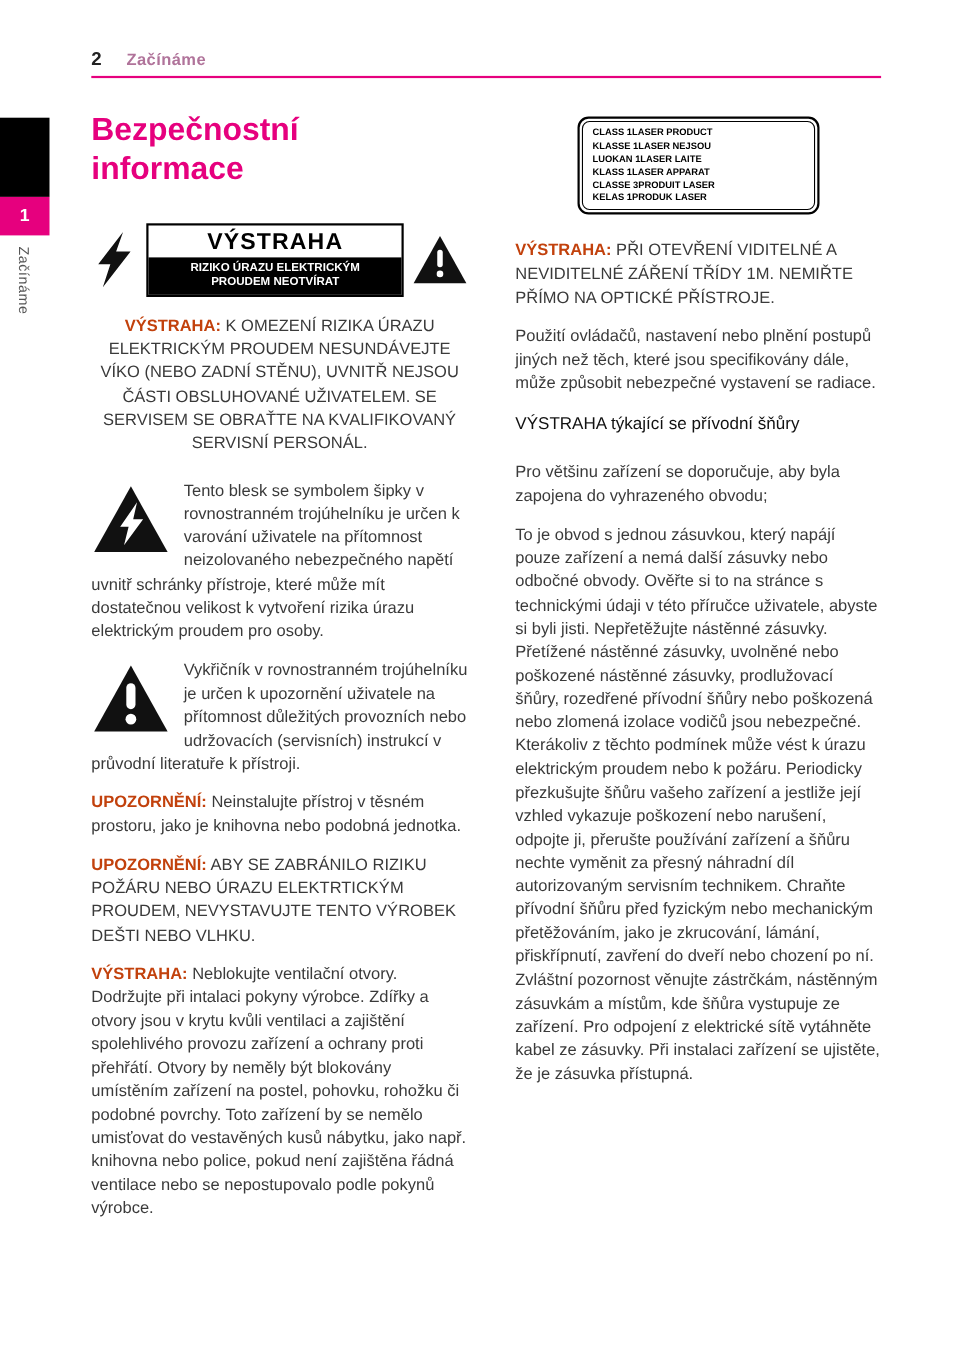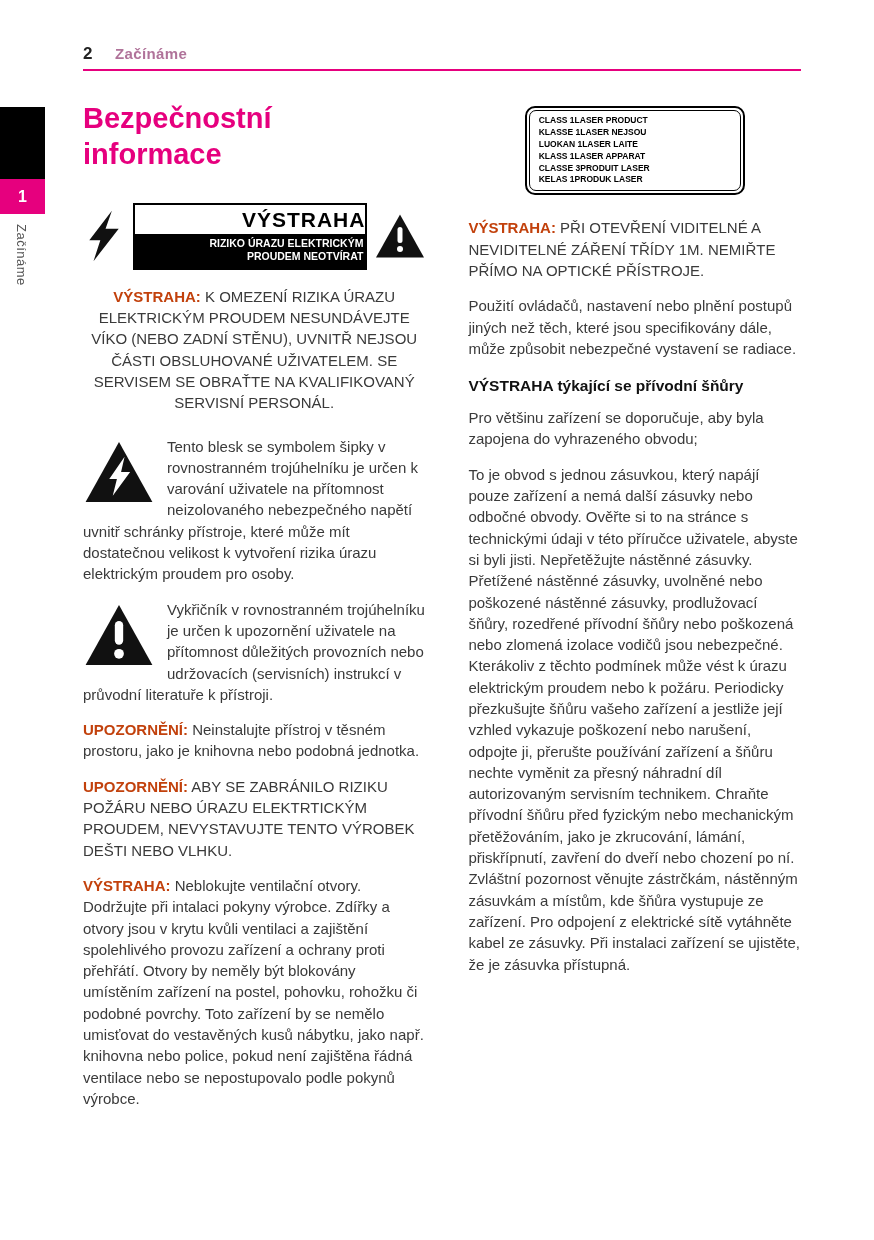--- a/index.html
+++ b/index.html
@@ -28,34 +28,34 @@
   h1.title { margin:0 0 30px 0; font-size:29px; line-height:1.25; color:#e6007e; font-weight:bold; }
 
   p, .notepara { font-size:15px; line-height:1.42; margin:0 0 14px 0; }
   strong.lbl { color:#c2410c; }
 
   .centered { text-align:center; margin:16px 0 22px 0; }
 
   
   .warnfig { display:flex; align-items:center; gap:8px; margin:4px 0 6px 0; }
   .warnfig svg { flex:none; }
-  .warnbox { flex:1; border:2px solid #000; text-align:right; background:#fff; }
+  .warnbox { flex:1; border:2px solid #000; text-align:center; background:#fff; }
   .warnbox-title { font-size:21px; font-weight:bold; letter-spacing:1px; color:#000; padding:3px 0 2px 0; }
   .warnbox-strip { background:#000; color:#fff; font-size:10.5px; font-weight:bold; line-height:1.3; padding:3px 2px 4px 2px; }
 
   
   .icon-float { float:left; margin:4px 12px 2px 0; }
   .notepara::after { content:""; display:block; clear:both; }
 
   
   .laserbox { width:212px; margin:6px auto 22px auto; border:2px solid #000; border-radius:10px; padding:2px; }
   .laserbox-inner { border:1px solid #000; border-radius:7px; padding:4px 9px; }
   .laserline { display:flex; justify-content:flex-start; font-size:8.5px; font-weight:bold; color:#000; line-height:1.4; }
 
-  .cord-heading { font-size:15.5px; font-weight:bold; color:#111; margin:18px 0 12px 0; }
+  .cord-heading { font-size:15.5px; font-weight:normal; color:#111; margin:18px 0 24px 0; }
 </style>
 </head>
 <body>
 
 <div class="page">
 
   <div class="hdr">
     <span class="pagenum">2</span>
     <span class="section">Začínáme</span>
   </div>

